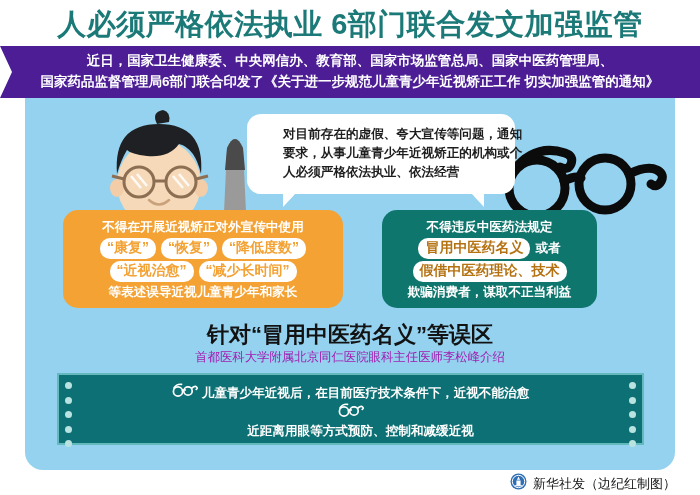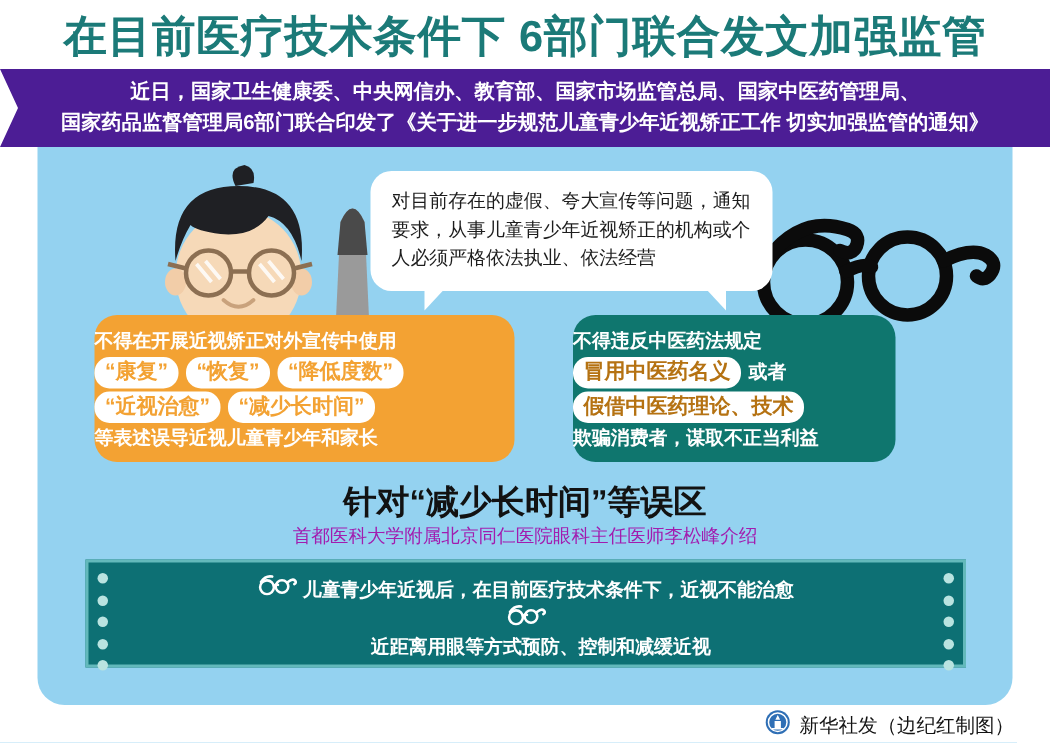--- a/index.html
+++ b/index.html
@@ -47,33 +47,34 @@
   
   .glasses-big{position:absolute;left:470px;top:38px;width:185px;height:90px;}
 
   
   .bubble{
     position:absolute;left:222px;top:16px;width:268px;height:80px;
     background:#ffffff;border-radius:14px;
     box-sizing:border-box;padding:11px 14px 0 14px;
   }
   .bubble-line{
-    color:#1d1d1d;font-size:12.6px;line-height:1.52;font-weight:400;
+    color:#1d1d1d;font-size:12.6px;line-height:1.52;font-weight:700;
     white-space:nowrap;
+    margin-left:22px;
   }
   .tail{position:absolute;width:0;height:0;border-style:solid;}
   .tail-a{left:258px;top:95px;border-width:14px 13px 0 0;border-color:#ffffff transparent transparent transparent;}
   .tail-b{left:446px;top:95px;border-width:14px 0 0 13px;border-color:#ffffff transparent transparent transparent;}
 
   
   .boxwrap{position:absolute;left:0;top:112px;width:650px;height:98px;}
   .cbox{
     position:absolute;top:0;height:98px;border-radius:15px;
     box-sizing:border-box;padding-top:9px;
-    display:flex;flex-direction:column;align-items:flex-start;justify-content:flex-start;
+    display:flex;flex-direction:column;align-items:center;justify-content:flex-start;
   }
   .box-orange{left:38px;width:280px;background:#f3a233;}
   .box-brown{left:357px;width:215px;background:#0f766e;}
   .cb-line{
     color:#ffffff;font-size:12.6px;font-weight:bold;line-height:1.33;
     white-space:nowrap;display:flex;gap:5px;align-items:center;justify-content:center;
     margin-bottom:2.5px;
   }
   .pill{
     background:#ffffff;border-radius:10px;padding:1px 7px 2px 7px;
@@ -117,21 +118,21 @@
     display:flex;align-items:center;justify-content:flex-end;
     padding-right:24px;box-sizing:border-box;gap:6px;padding-left:26px;
   }
   .footer-text{color:#131313;font-size:13px;white-space:nowrap;}
 </style>
 </head>
 <body>
 
 <div class="stage">
 
-  <div class="title">在目前医疗技术条件下  6部门联合发文加强监管</div>
+  <div class="title">人必须严格依法执业  6部门联合发文加强监管</div>
 
   <div class="ribbon">
     <div class="ribbon-line">近日，国家卫生健康委、中央网信办、教育部、国家市场监管总局、国家中医药管理局、</div>
     <div class="ribbon-line">国家药品监督管理局6部门联合印发了《关于进一步规范儿童青少年近视矫正工作  切实加强监管的通知》</div>
   </div>
 
   <div class="panel">
 
     <div class="boy">
       <svg width="185" height="220" viewBox="0 0 185 220">
@@ -215,21 +216,21 @@
         </div>
         <div class="cb-line">
           <span class="pill">假借中医药理论、技术</span>
         </div>
         <div class="cb-line">
             <span>欺骗消费者，谋取不正当利益</span>
           </div>
       </div>
     </div>
 
-    <div class="ch-main">针对“减少长时间”等误区</div>
+    <div class="ch-main">针对“冒用中医药名义”等误区</div>
     <div class="ch-sub">首都医科大学附属北京同仁医院眼科主任医师李松峰介绍</div>
 
     <div class="tealbox">
       <div class="dotcol left">
         <i></i>
           <i></i>
           <i></i>
           <i></i>
           <i></i>
       </div>

